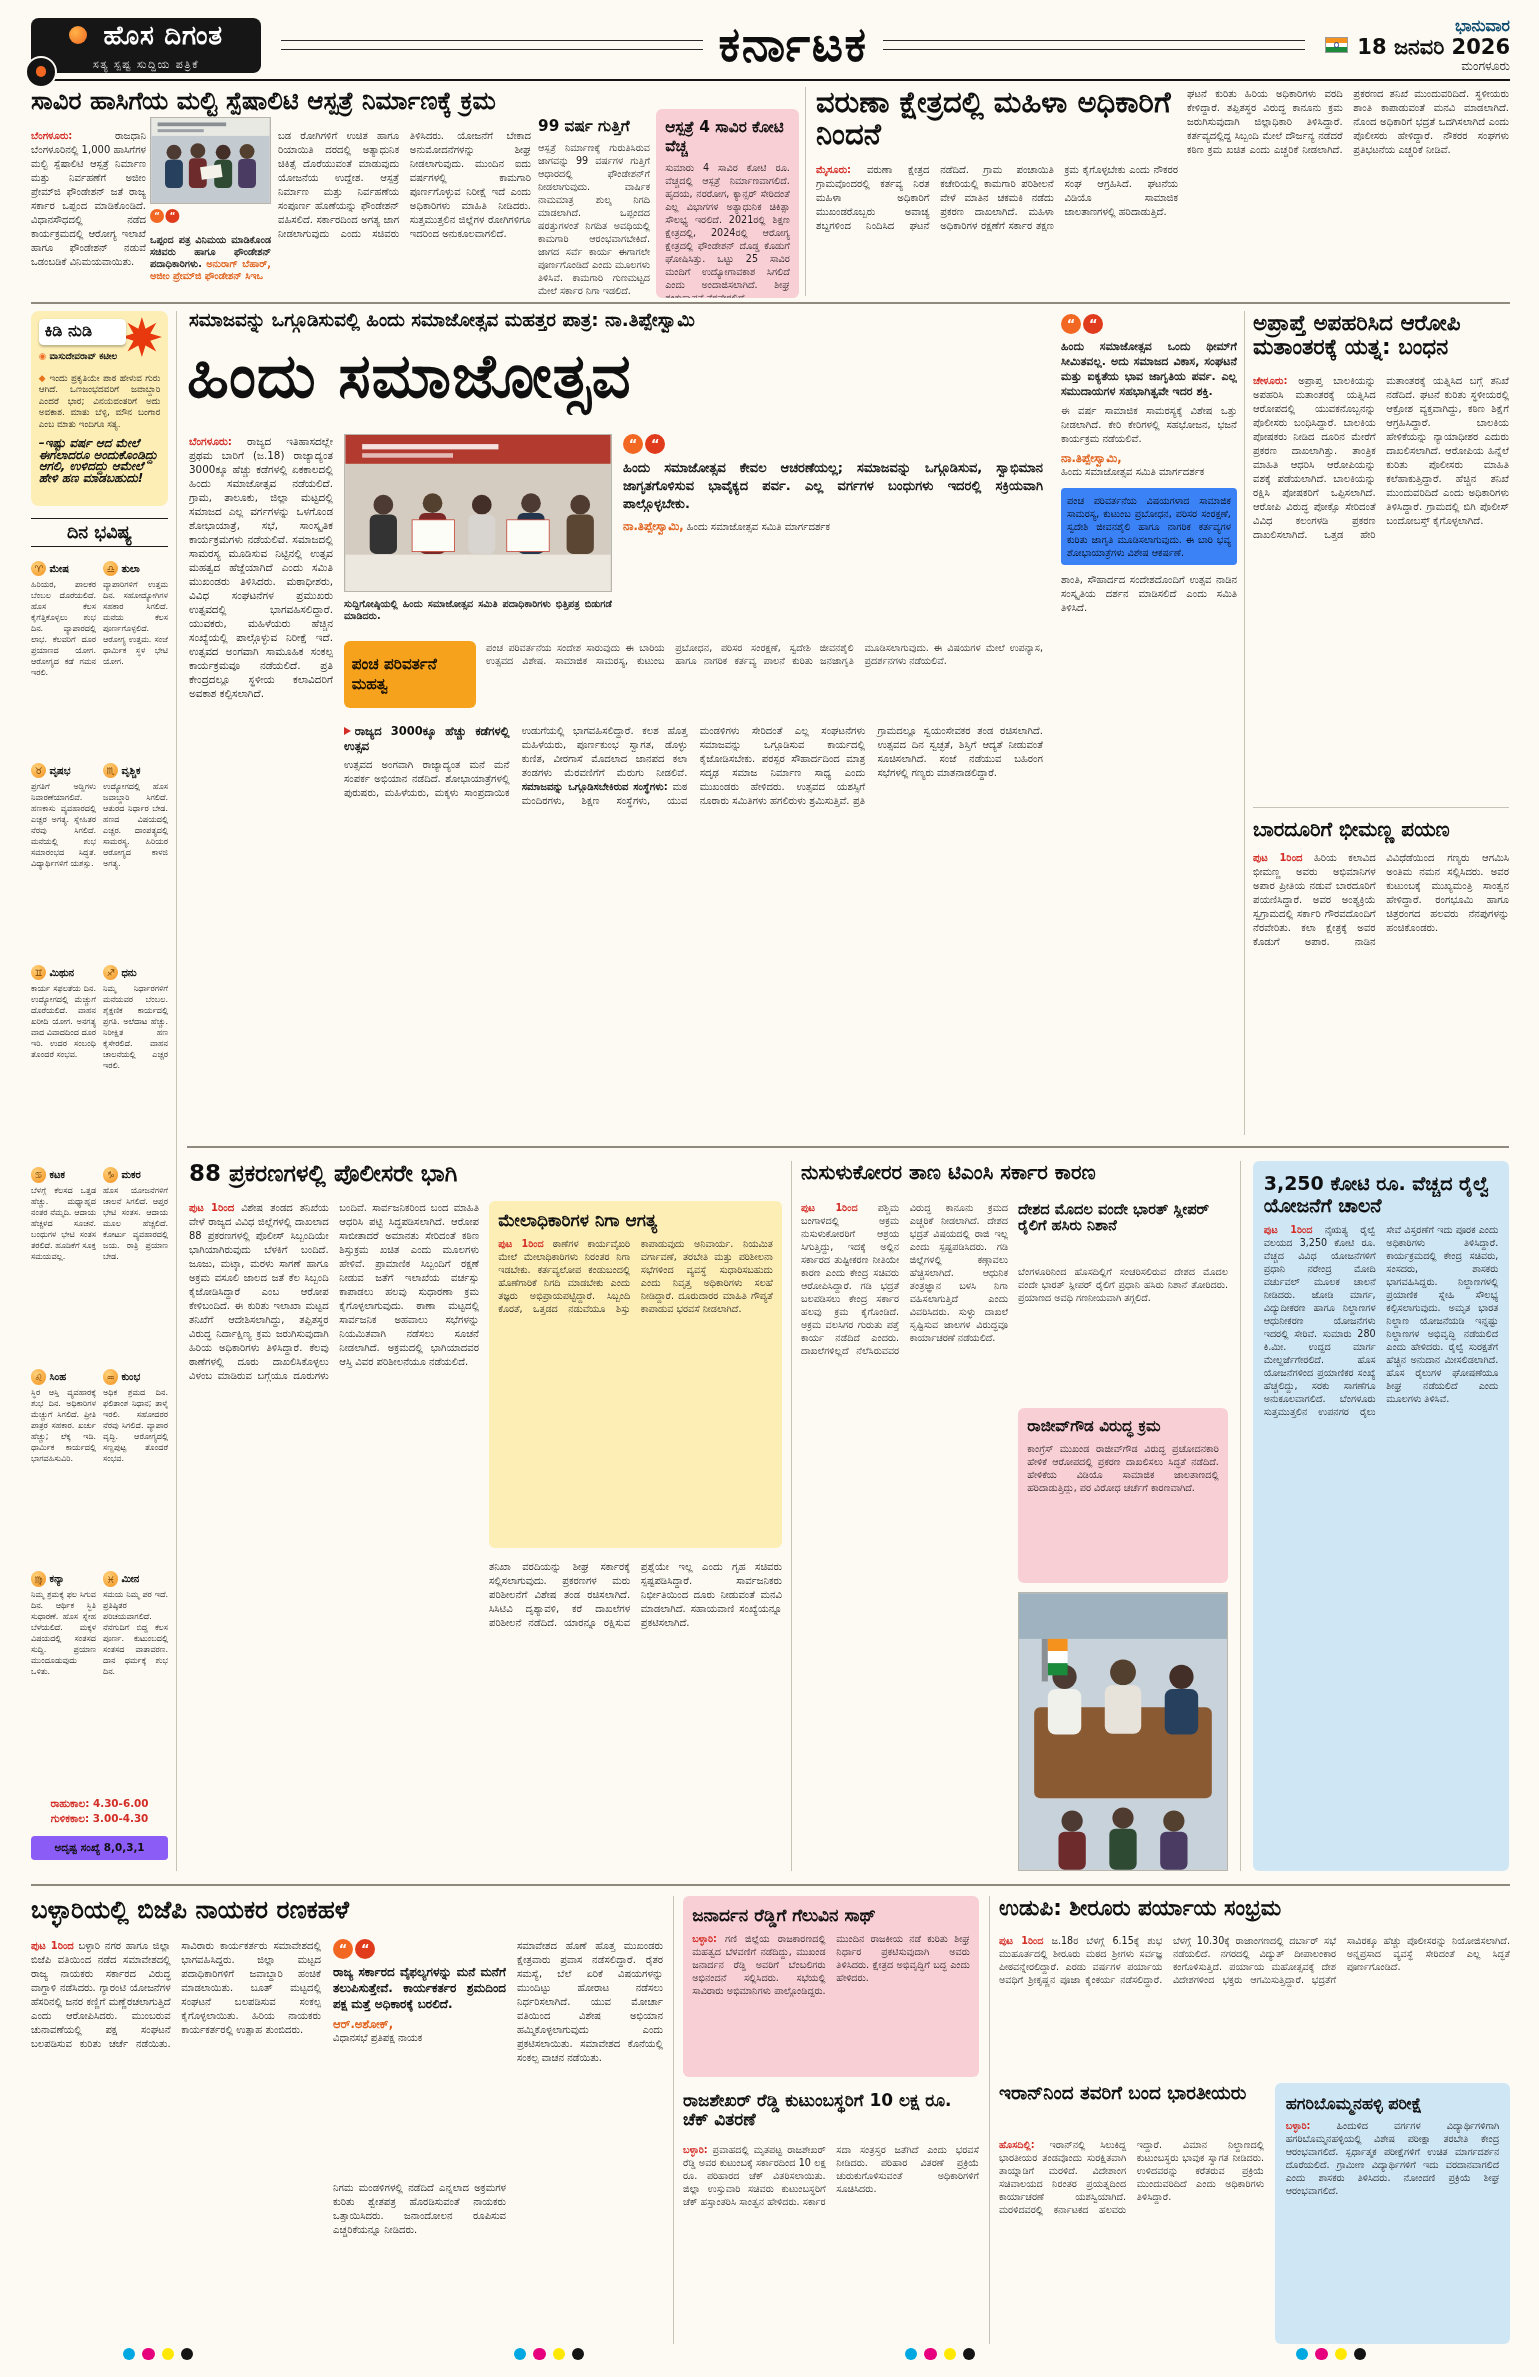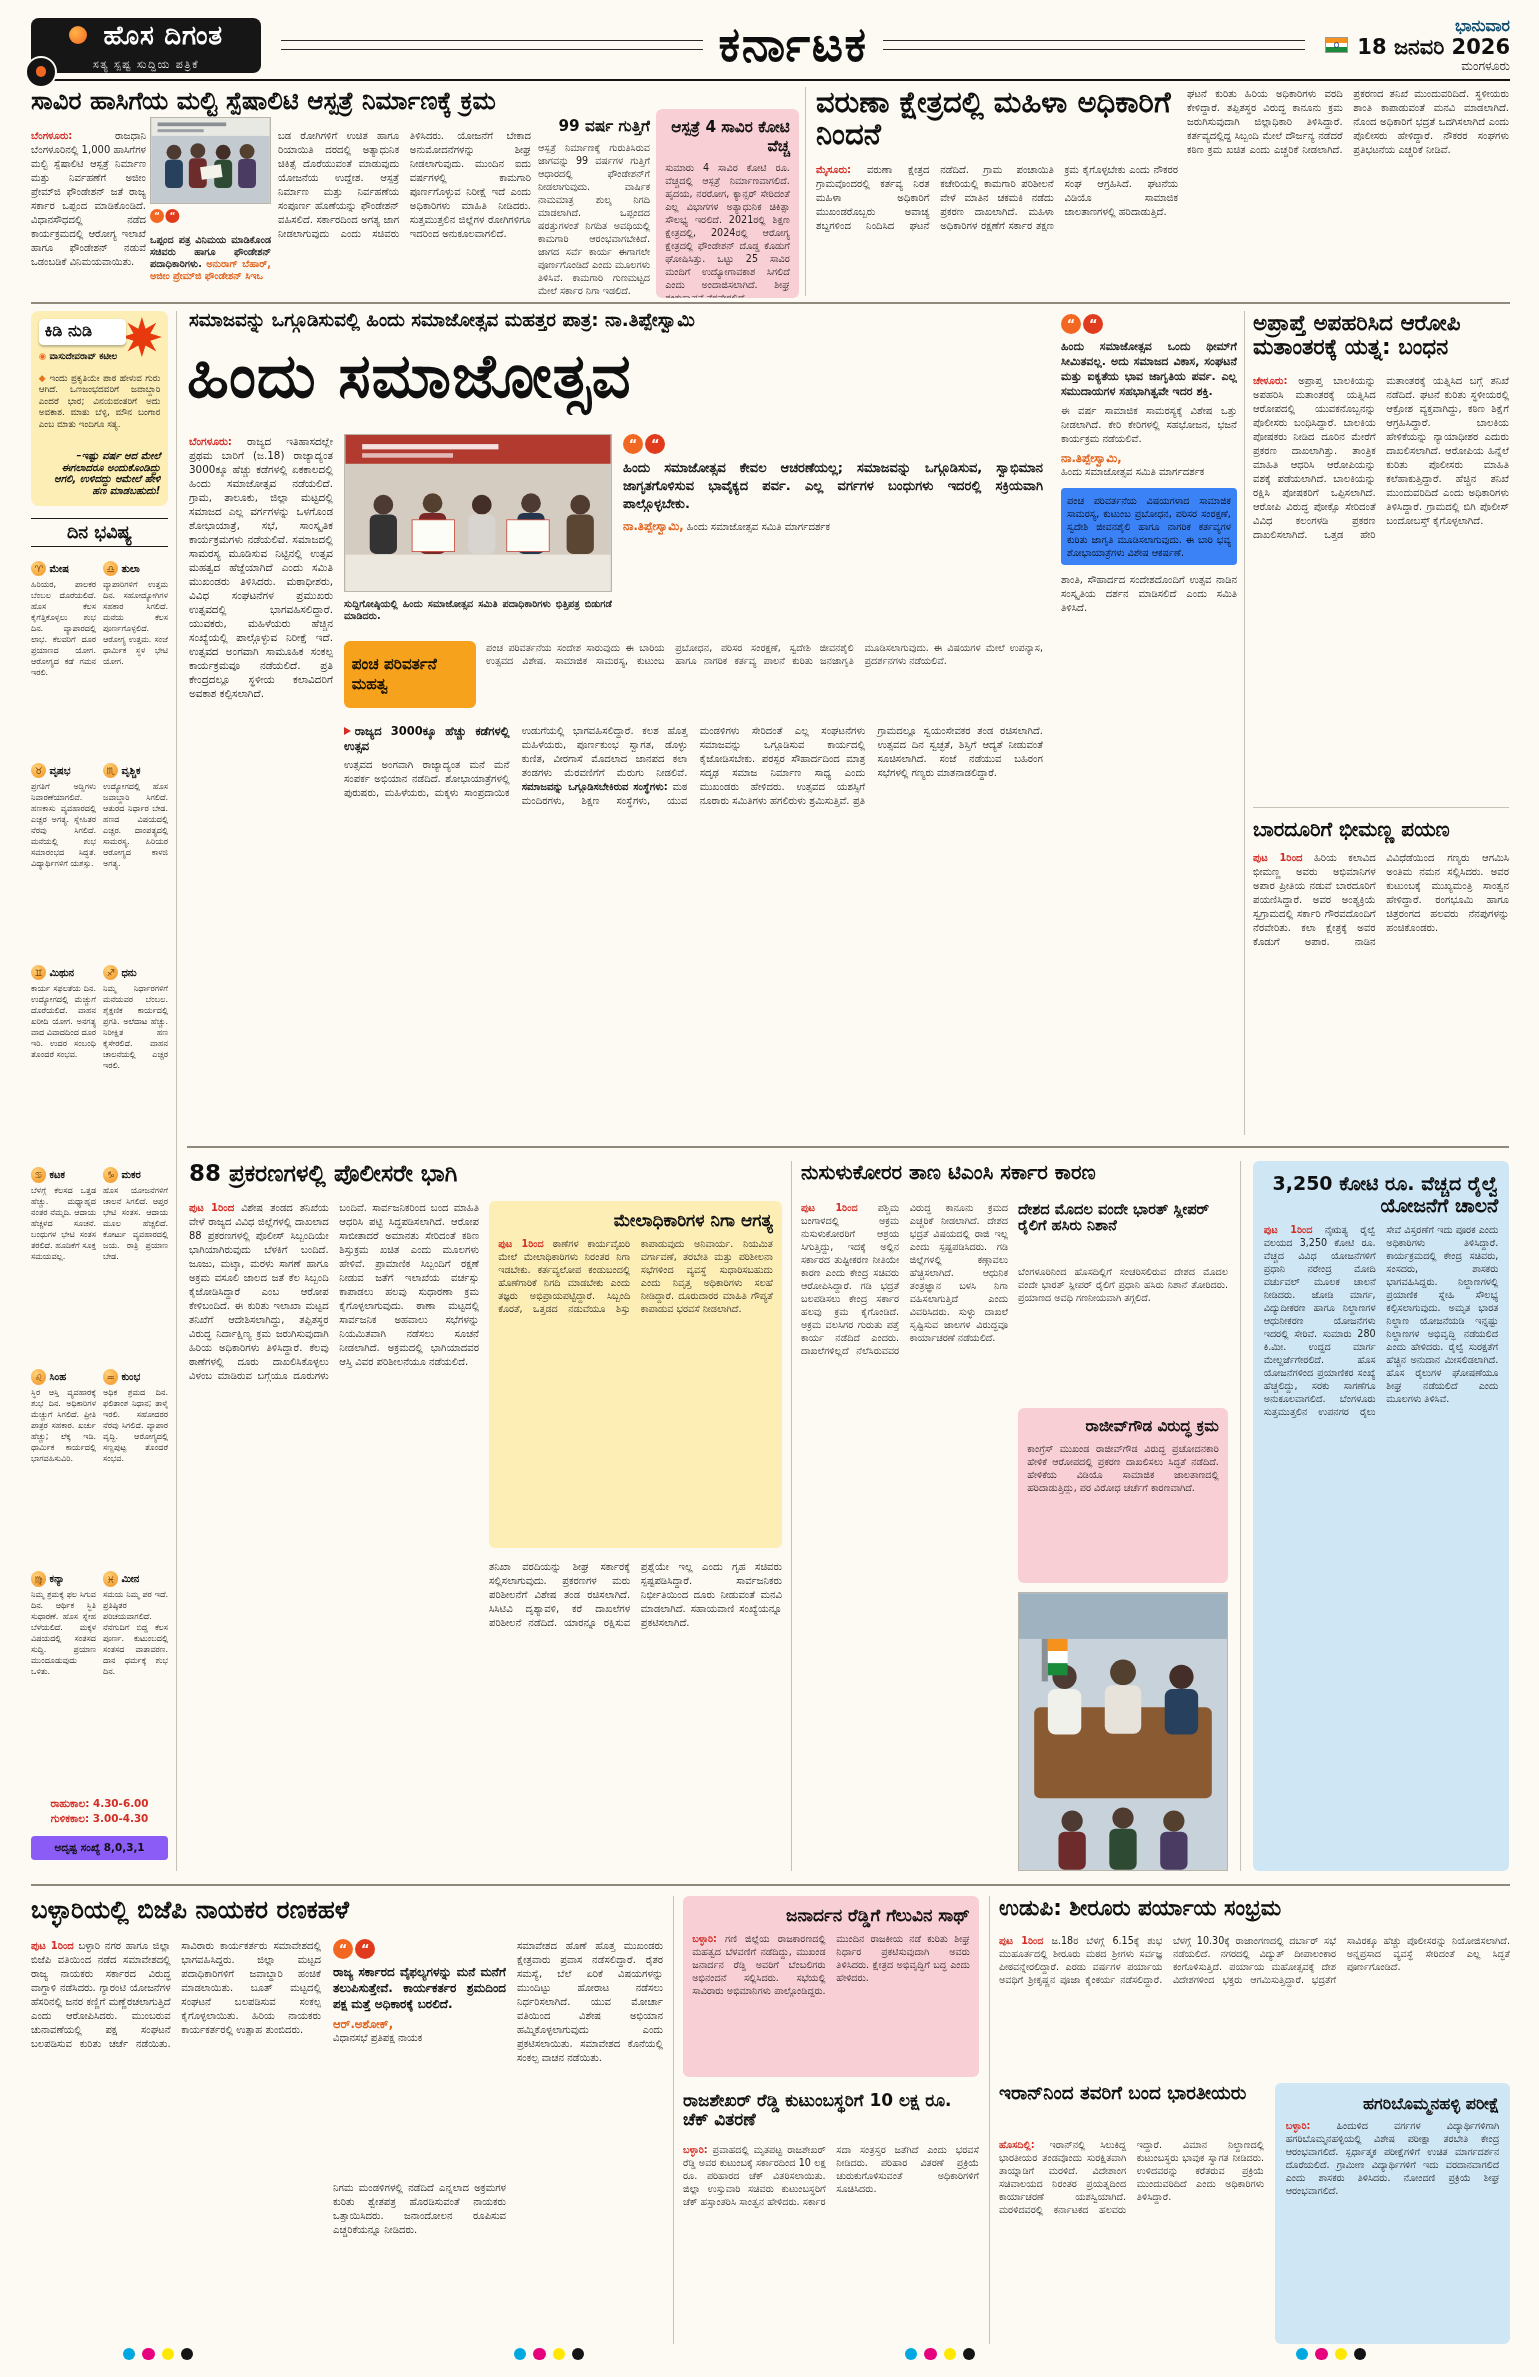--- a/index.html
+++ b/index.html
@@ -14,21 +14,21 @@
   .c2 { column-count:2; column-gap:10.7px; }
   .c3 { column-count:3; column-gap:10.7px; }
   .c4 { column-count:4; column-gap:12.3px; }
   .dl { color:#d32d26; font-weight:bold; }
   .vline { position:absolute; width:0.8px; background:#c6c2b6; }
   .hline { position:absolute; height:1.5px; background:#8f8a7d; }
   .thin { height:0.8px; background:#c6c2b6; }
   .pinkbox { background:#f9cfd6; border-radius:6.1px; padding:9.2px; }
   .yellowbox { background:#fdeeb5; border-radius:6.1px; padding:9.2px; }
   .bluebox { background:#cfe6f5; border-radius:6px; padding:10.7px; }
-  .boxhead { font-weight:800; color:#101010; line-height:1.2; margin-bottom:6.1px;text-align:right; }
+  .boxhead { font-weight:800; color:#101010; line-height:1.2; margin-bottom:6.1px; }
 
   
   .masthead { position:absolute; left:31px; top:15.3px; width:1479px; height:66px; display:flex; align-items:center; border-bottom:2.3px solid #141414; padding-bottom:4.6px; }
   .logo { position:relative; width:230px; height:55px; background:#161616; border-radius:7.7px; color:#fff; display:flex; flex-direction:column; align-items:center; justify-content:center; }
   .logo-row { display:flex; align-items:center; gap:16px; }
   .logo-mark { width:18.4px; height:18.4px; border-radius:50%; background:radial-gradient(circle at 35% 35%, #ffb347, #f26722); }
   .logo-title { font-size:26px; font-weight:800; letter-spacing:0.8px; }
   .logo-tagline { font-size:11px; color:#e8e8e8; letter-spacing:1.5px; margin-top:7px; }
   .logo-seal { position:absolute; left:-6.1px; bottom:-15.3px; width:32px; height:32px; border-radius:50%; background:#141414; border:2.3px solid #fcfaf3; display:flex; align-items:center; justify-content:center; }
   .logo-seal i { display:block; width:10.7px; height:10.7px; border-radius:50%; background:#f26722; }
@@ -62,21 +62,21 @@
   
   .kidi { position:absolute; left:31px; top:311px; width:137px; height:195px; background:#fdeeb5; border-radius:7.7px; padding:7.7px; overflow:hidden; }
   .kidi-card { position:relative; width:72%; background:#fff; border-radius:4.6px; padding:4.6px 6.1px; box-shadow:0 1.5px 2.3px rgba(0,0,0,.25); }
   .kidi-title { font-size:16px; font-weight:800; line-height:1.05; color:#101010; }
   .kstar { position:absolute; right:6.1px; top:6.1px; width:40px; height:40px; background:#e8380d;
     clip-path:polygon(50% 0,59% 29%,86% 14%,71% 41%,100% 50%,71% 59%,86% 86%,59% 71%,50% 100%,41% 71%,14% 86%,29% 59%,0 50%,29% 41%,14% 14%,41% 29%); }
   .kidi-byline { font-size:8.8px; font-weight:800; margin-top:6.1px; color:#101010; }
   .kidi-byline .dot { color:#f26722; }
   .kidi-body { font-size:8.8px; line-height:11.5px; text-align:justify; margin-top:11px; color:#1d1d1d; }
   .kidi-body .diamond { color:#e8731a; }
-  .kidi-tail { font-size:10px; line-height:11.5px; font-weight:bold; font-style:italic; margin-top:20px; color:#101010;text-align:right; }
+  .kidi-tail { font-size:12px; line-height:11.5px; font-weight:bold; font-style:italic; margin-top:8px; color:#101010; }
 
   
   .horo-head { position:absolute; left:31px; top:518px; width:137px; text-align:center; font-size:17.6px; font-weight:800; color:#101010; border-top:1.9px solid #1c1c1c; border-bottom:1.9px solid #1c1c1c; padding:3.1px 0; }
   .horo-grid { position:absolute; left:31px; top:561px; width:137px; height:1221px; display:grid; grid-template-columns:1fr 1fr; column-gap:7px; grid-auto-rows:196px; row-gap:6.1px; overflow:hidden; }
   .zcell { overflow:hidden; }
   .zhead { display:flex; align-items:center; gap:3.1px; margin-bottom:2.3px; }
   .zicon { width:15.3px; height:15.3px; min-width:15.3px; border-radius:50%; background:radial-gradient(circle at 35% 30%, #ffd27a, #f2901d); color:#7a3c00; font-size:9.2px; display:flex; align-items:center; justify-content:center; }
   .zname { font-weight:800; font-size:10px; color:#101010; }
   .ztext { font-size:8px; line-height:11px; text-align:justify; color:#222; }
   .horo-rahu { position:absolute; left:31px; top:1796px; width:137px; color:#d32d26; font-weight:800; font-size:10.4px; line-height:15.3px; text-align:center; }

